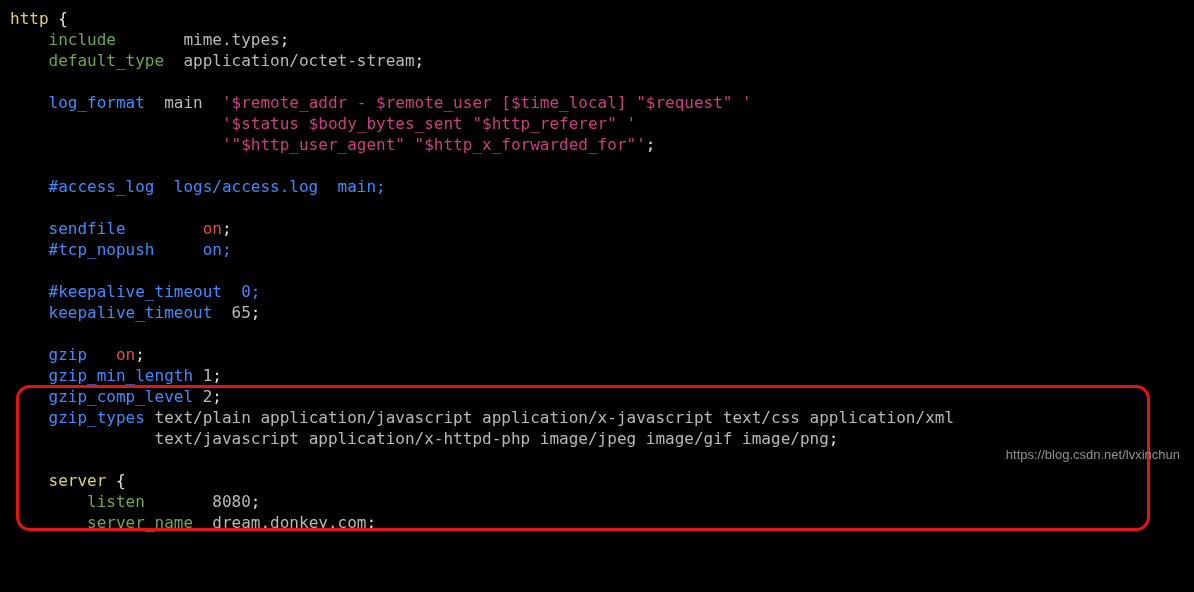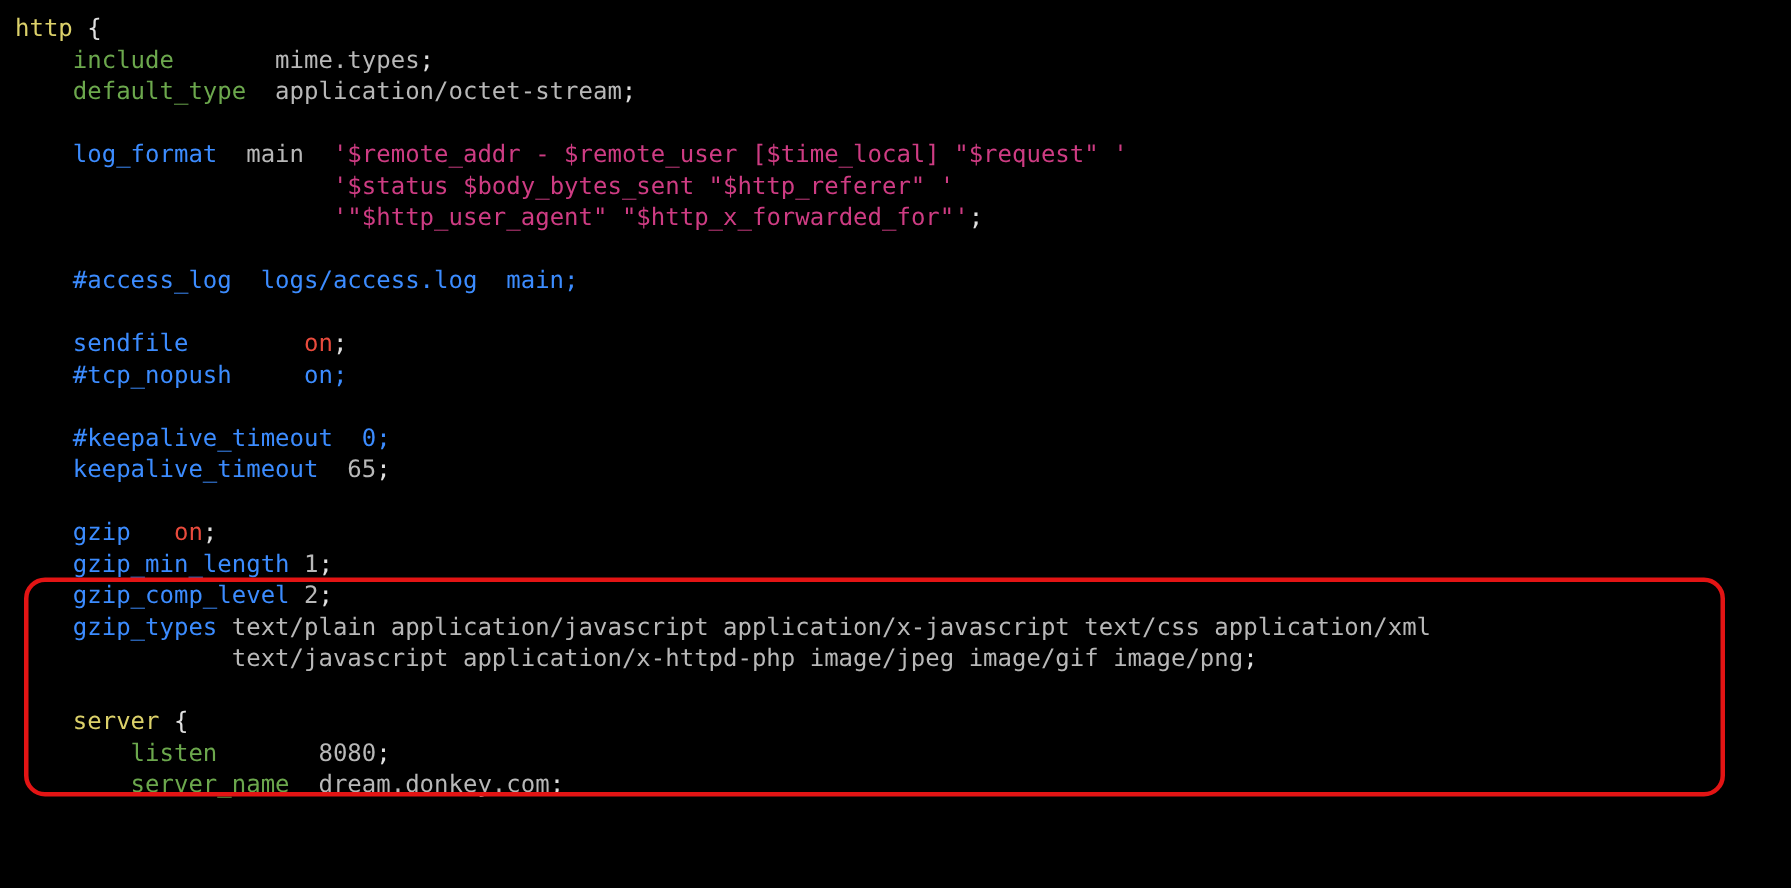--- a/index.html
+++ b/index.html
@@ -79,13 +79,14 @@
 <span>    </span><span class="kw-blue">gzip_min_length</span><span> </span><span class="kw-grey">1</span><span class="punct">;</span>
 <span>    </span><span class="kw-blue">gzip_comp_level</span><span> </span><span class="kw-grey">2</span><span class="punct">;</span>
 <span>    </span><span class="kw-blue">gzip_types</span><span> </span><span class="kw-grey">text/plain application/javascript application/x-javascript text/css application/xml</span>
 <span>               </span><span class="kw-grey">text/javascript application/x-httpd-php image/jpeg image/gif image/png</span><span class="punct">;</span>
 
 <span>    </span><span class="kw-yellow">server</span><span class="punct"> {</span>
 <span>        </span><span class="kw-green">listen</span><span>       </span><span class="kw-grey">8080</span><span class="punct">;</span>
 <span>        </span><span class="kw-green">server_name</span><span>  </span><span class="kw-grey">dream.donkey.com</span><span class="punct">;</span></pre>
 
   <div class="highlight-box"></div>
+  <div class="watermark">https://blog.csdn.net/lvxinchun</div>
 </div>
 
 </body></html>

